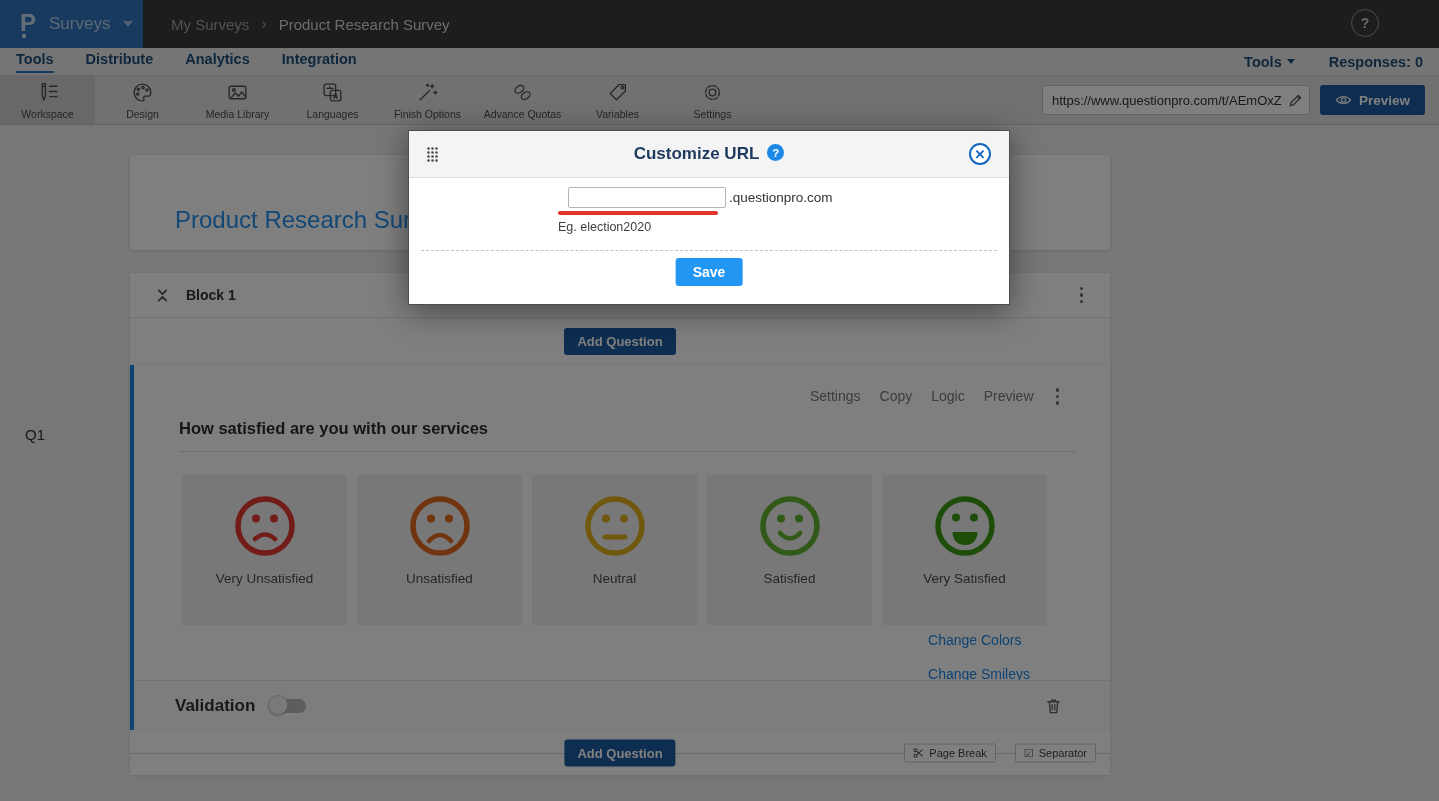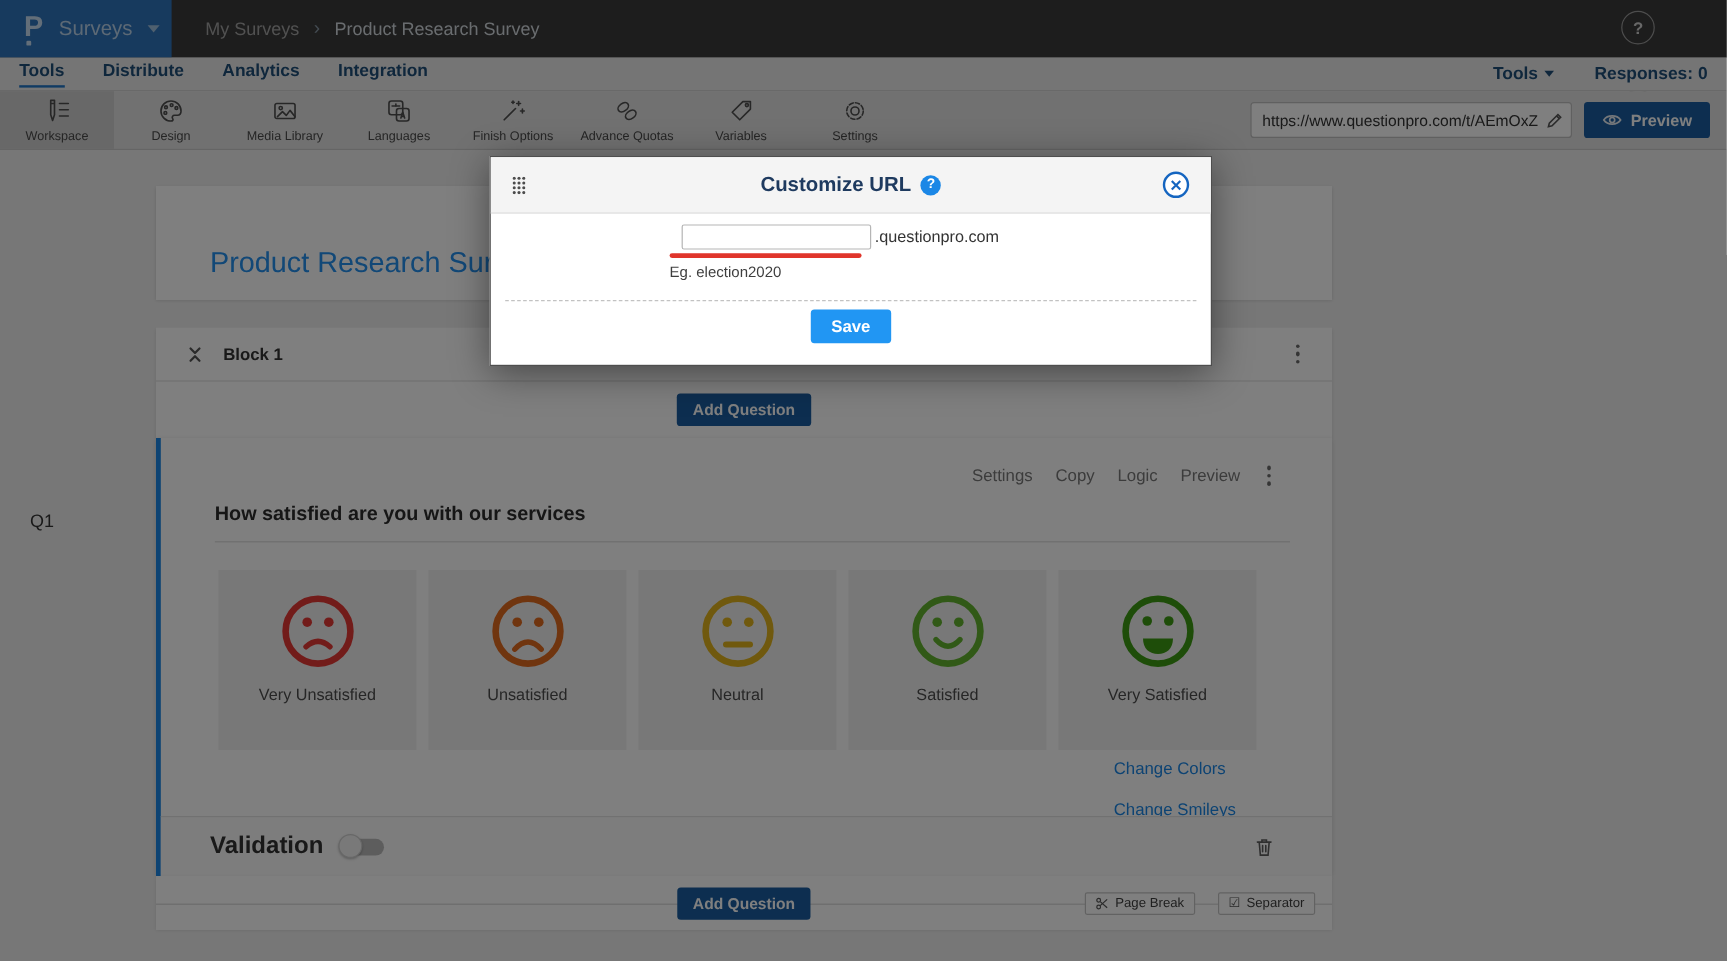--- a/index.html
+++ b/index.html
@@ -67,41 +67,41 @@
   .q-actions { position:absolute; top:20px; right:48px; display:flex; align-items:center; gap:19px; font-size:14px; color:#787878; }
   .q-actions span { cursor:pointer; }
   .q-title { position:absolute; top:54px; left:45px; right:35px; font-size:16.5px; font-weight:bold; color:#2d2d2d; padding-bottom:13px; border-bottom:1px solid #dcdcdc; }
   .smiley-row { position:absolute; top:110px; left:48px; display:flex; gap:10px; }
   .smiley-card { width:165px; height:150px; background:#f1f1f1; display:flex; flex-direction:column; align-items:center; cursor:pointer; }
   .face { margin-top:19px; width:64px; height:64px; }
   .smiley-label { margin-top:13px; font-size:13.5px; color:#4c4c4c; }
   .change-links { position:absolute; top:267px; right:80px; display:flex; gap:18px; font-size:14px; color:#1b87e6;flex-direction:column; }
   .change-links span { cursor:pointer; }
   .q-footer { position:absolute; bottom:0; left:0; right:0; height:50px; background:#fafafa; border-top:1px solid #e3e3e3; display:flex; align-items:center; padding:0 48px 0 41px; }
-  .validation-label { font-size:20px; font-weight:600; color:#333; }
+  .validation-label { font-size:17px; font-weight:600; color:#333; }
   .toggle { margin-left:15px; width:36px; height:14px; border-radius:7px; background:#bbb; position:relative; cursor:pointer; }
   .toggle .knob { position:absolute; left:-2px; top:-3.5px; width:20px; height:20px; border-radius:50%; background:#f2f2f2; border:1px solid #cfcfcf; box-shadow:0 1px 2px rgba(0,0,0,.25); }
   .trash { margin-left:auto; cursor:pointer; }
   .trash svg { stroke:#5f5f5f; fill:none; stroke-width:1.4; stroke-linecap:round; }
 
   .block-footer { position:absolute; top:730px; left:130px; width:980px; height:45px; background:#fff; box-shadow:0 1px 3px rgba(0,0,0,.1); }
   .block-footer::before { content:""; position:absolute; left:0; right:0; top:50%; border-top:1px solid #d6d6d6; }
   .bf-addq { position:absolute; left:50%; top:50%; transform:translate(-50%,-50%); }
   .bf-right { position:absolute; right:14px; top:50%; transform:translateY(-50%); display:flex; gap:19px; }
   .small-btn { background:#fff; border:1px solid #c4c4c4; border-radius:2px; font-size:11px; color:#3f3f3f; padding:2.5px 8px; display:flex; align-items:center; gap:5px; font-family:inherit; }
   .small-btn svg { stroke:#555; fill:none; stroke-width:1.1; }
   .chk { font-size:11px; color:#555; line-height:1; }
 
   
   .overlay { position:absolute; inset:0; background:rgba(0,0,0,.5); z-index:40; }
   .modal { position:absolute; left:408px; top:130px; width:602px; height:175px; background:#fff; z-index:50; border:1px solid #4e4e4e; box-shadow:0 6px 30px rgba(0,0,0,.45); }
   .modal-head { position:relative; height:47px; background:#f4f4f4; border-bottom:1px solid #dedede; display:flex; align-items:center; padding:0 18px; }
   .drag-handle { cursor:grab; }
   .drag-handle svg { fill:#4c4c4c; }
-  .modal-title-wrap { position:absolute; left:0; right:0; display:flex; justify-content:center; align-items:center; gap:8px; pointer-events:none; }
+  .modal-title-wrap { position:absolute; left:0; right:0; display:flex; justify-content:center; align-items:flex-start; gap:8px; pointer-events:none; }
   .modal-title { font-size:17px; font-weight:bold; color:#1e3a5f; }
   .help-badge { width:17px; height:17px; border-radius:50%; background:#1b87e6; color:#fff; font-size:11.5px; font-weight:bold; display:flex; align-items:center; justify-content:center; pointer-events:auto; }
   .modal-close { margin-left:auto; width:22px; height:22px; border:2px solid #1565c0; border-radius:50%; background:#fff; color:#1565c0; font-size:13px; font-weight:bold; display:flex; align-items:center; justify-content:center; cursor:pointer; z-index:1; font-family:inherit; }
   .modal-body { position:relative; height:127px; }
   .url-row { position:absolute; left:149px; top:9px; display:flex; align-items:flex-start;margin-left:10px; }
   .custom-input { width:158px; height:21px; border:1px solid #b5b5b5; border-radius:2px; font-size:13px; padding:0 5px; font-family:inherit; outline:none; }
   .red-bar { position:absolute; left:149px; top:33px; width:160px; height:4px; border-radius:2px; }
   .suffix { font-size:13.5px; color:#333; line-height:21px; margin-left:3px; }
   .hint { position:absolute; left:149px; top:42px; font-size:12.5px; color:#3e3e3e; }
   .dashed { position:absolute; left:12px; right:12px; top:72px; border-top:1px dashed #c2c2c2; }

